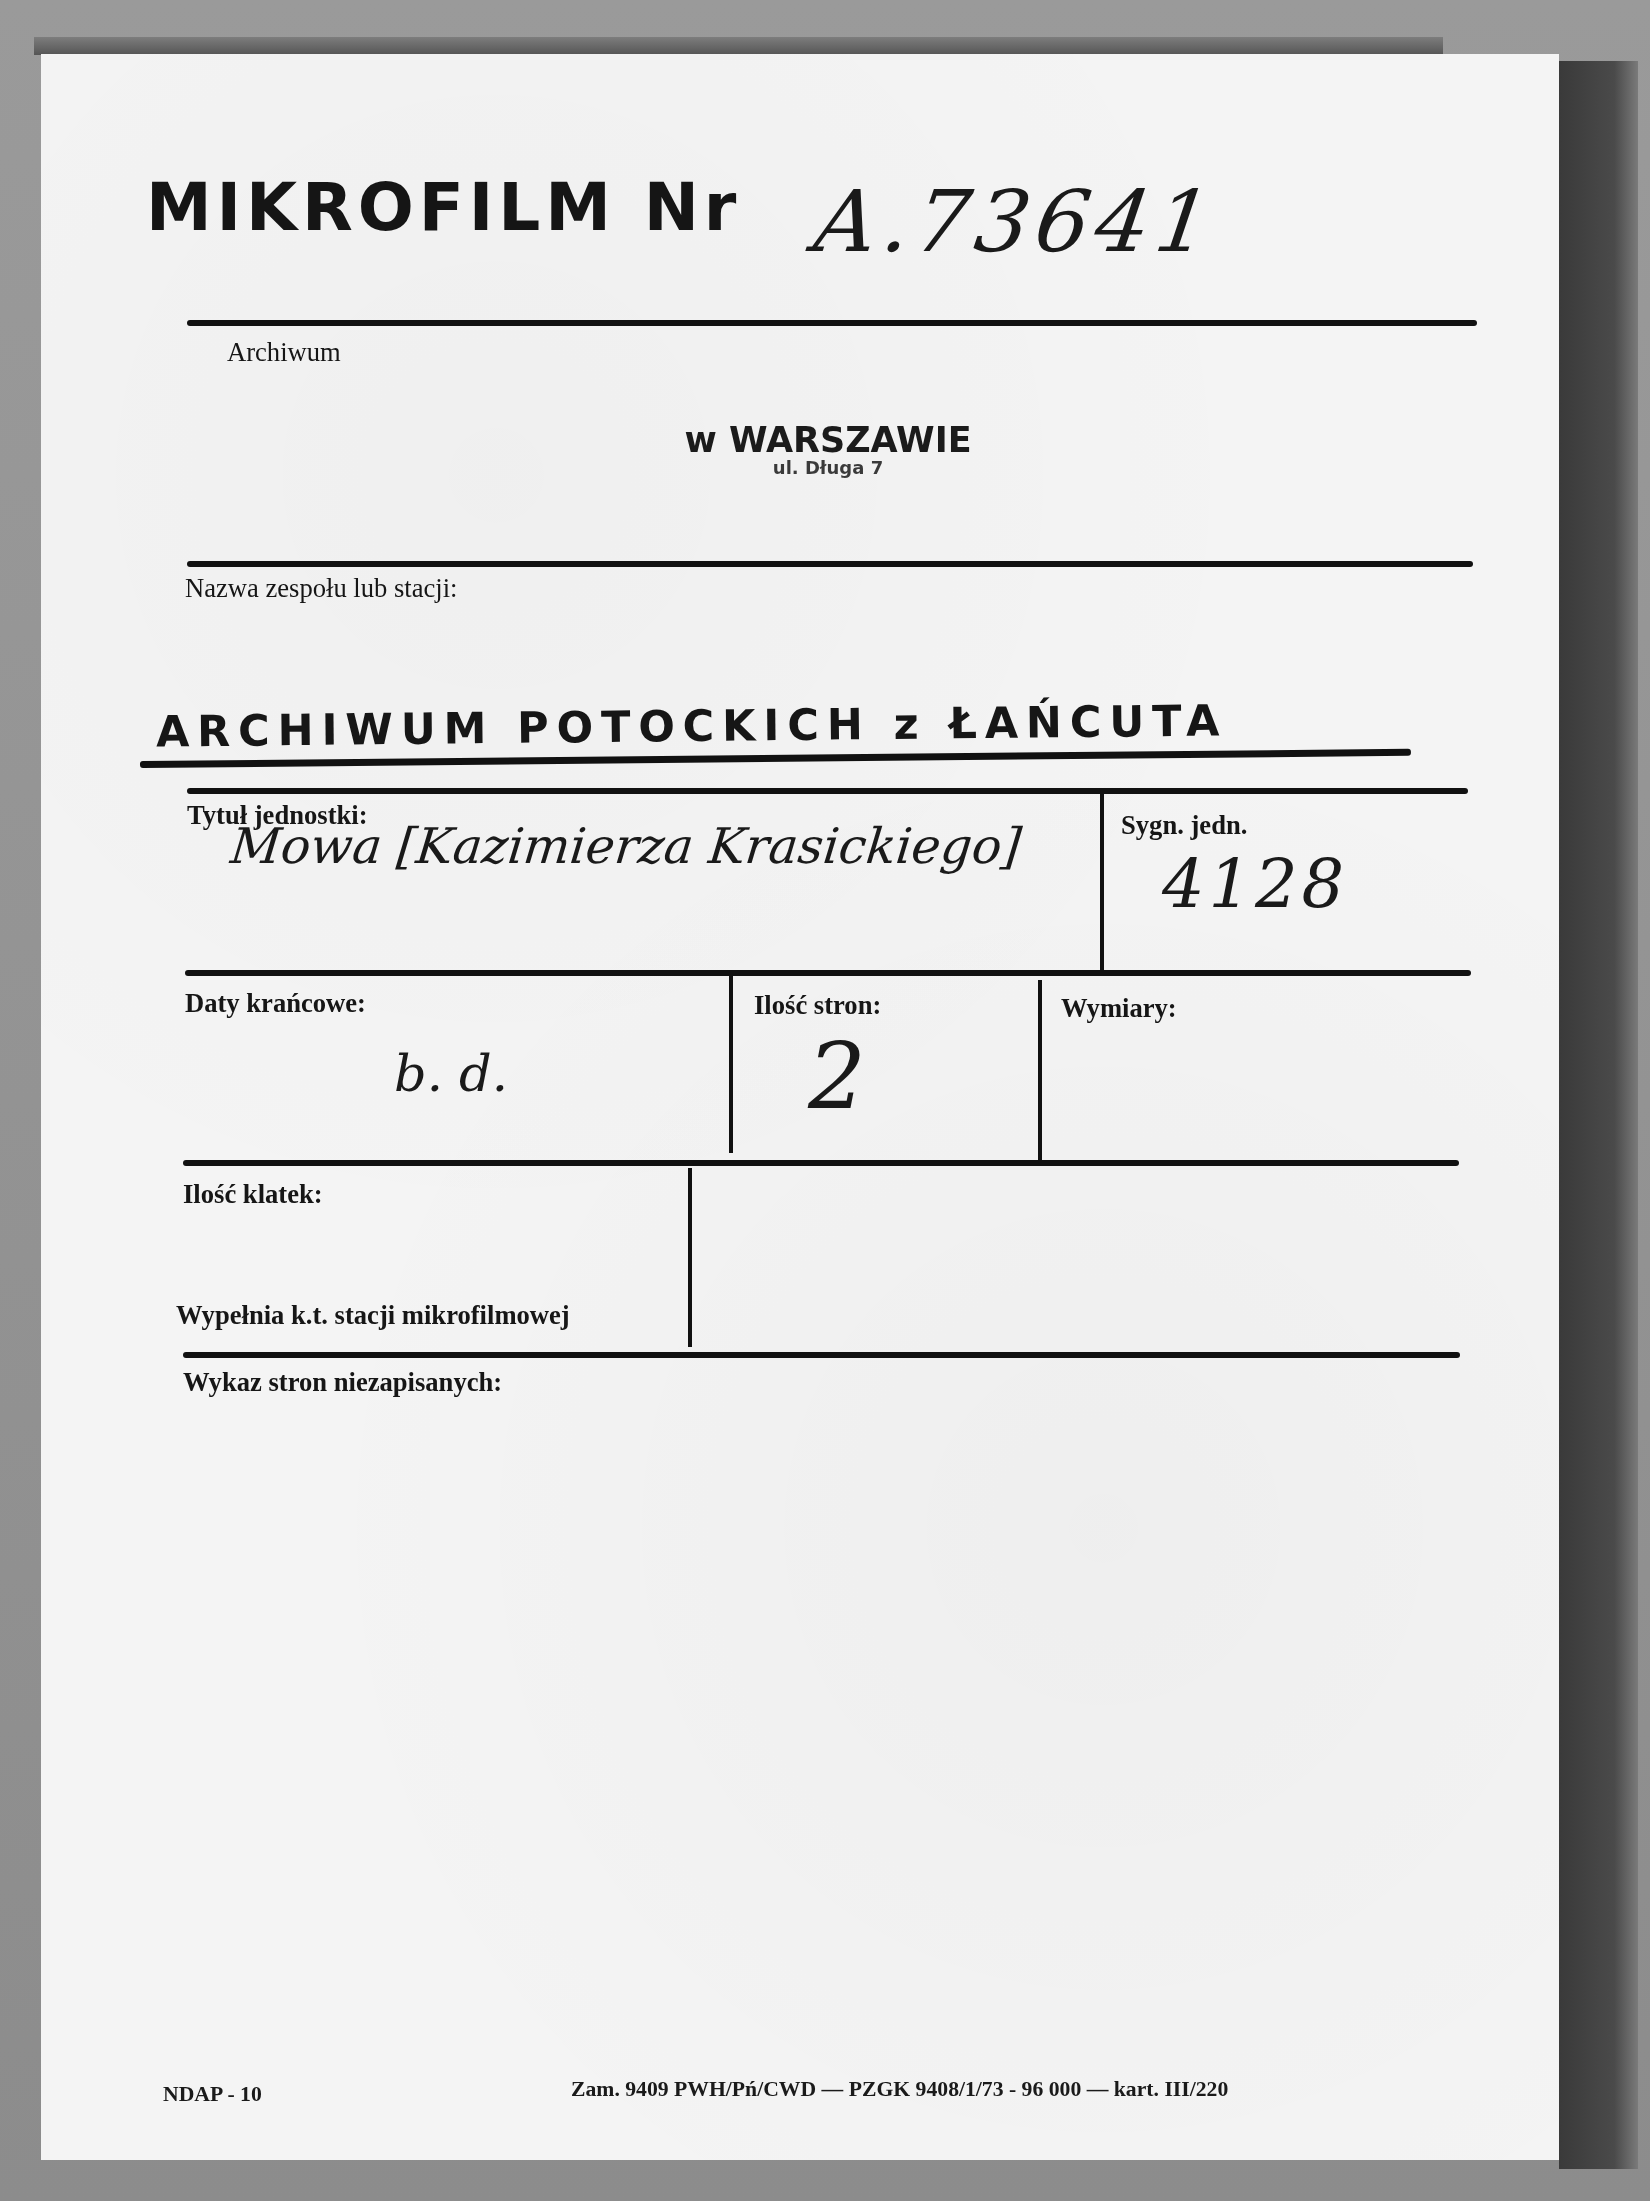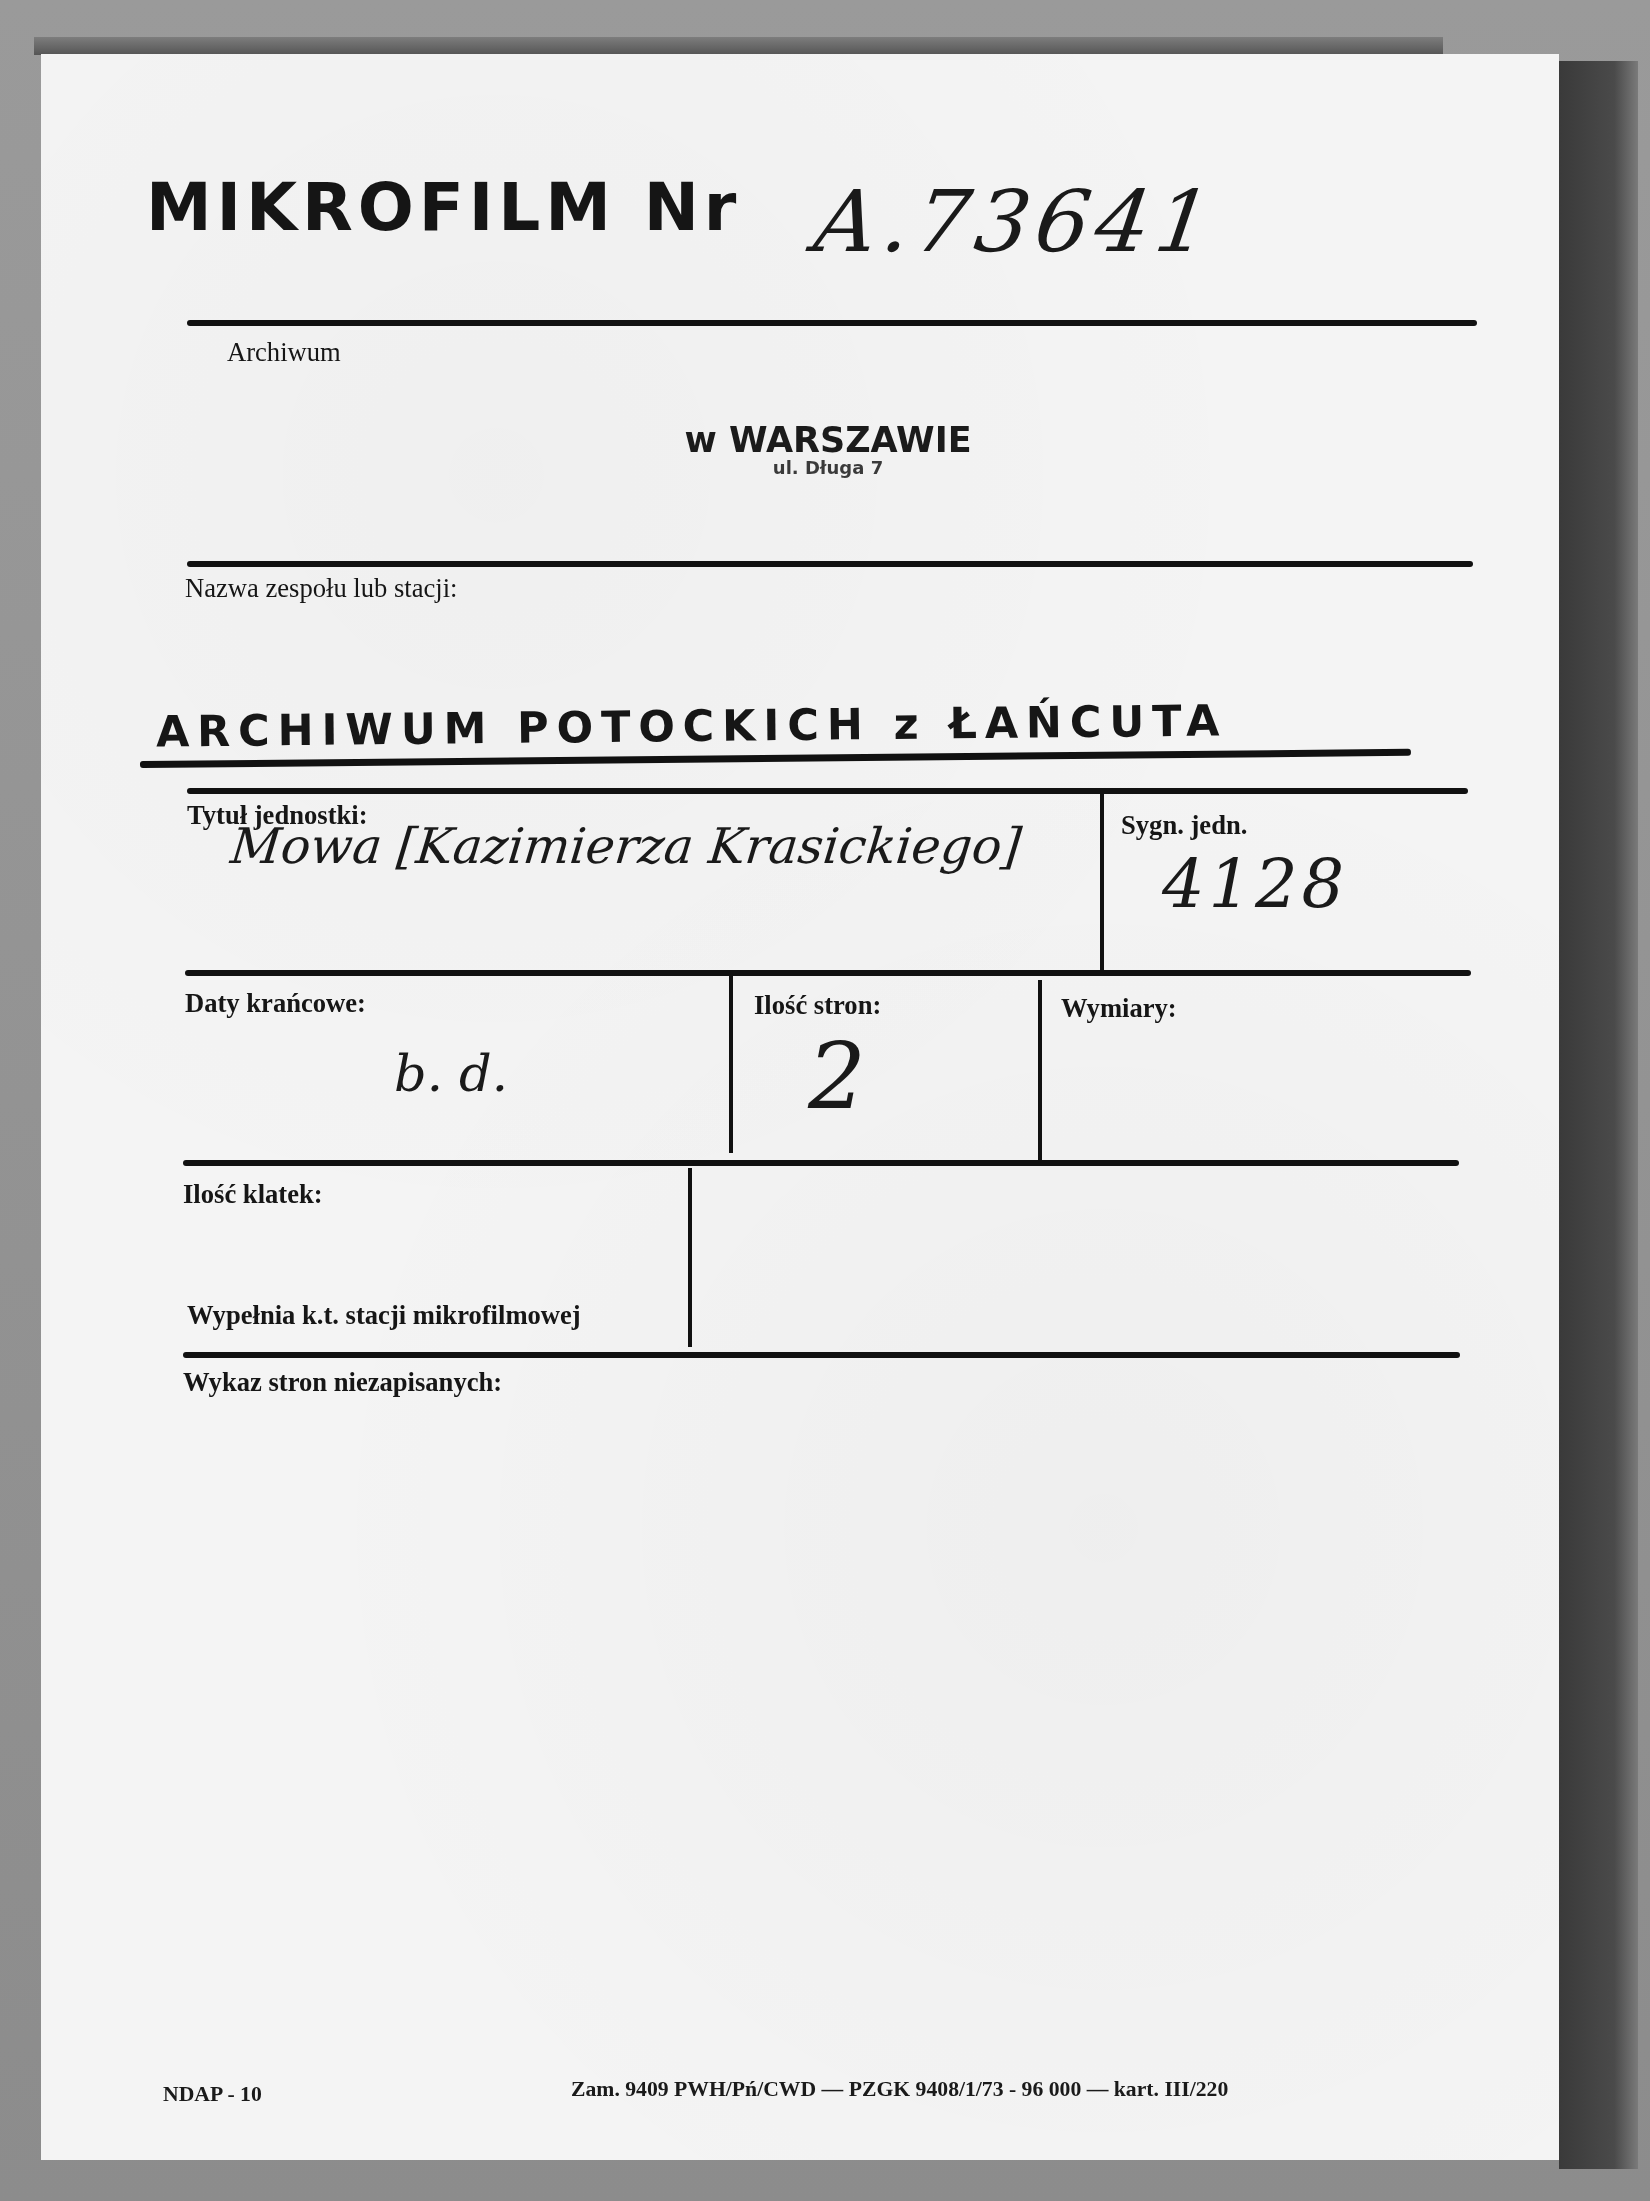--- a/index.html
+++ b/index.html
@@ -98,21 +98,21 @@
 <div class="abs label" style="left:754px; top:990px;">Ilość stron:</div>
 <div class="abs handwritten pages-value">2</div>
 <div class="vrule" style="left:1038px; top:980px; height:182px;"></div>
 <div class="abs label" style="left:1061px; top:993px;">Wymiary:</div>
 <div class="abs handwritten" style="left:1084px; top:1044px; font-size:39px;"></div>
 
 <div class="rule" style="left:183px; top:1160px; width:1276px;"></div>
 
 <div class="abs label" style="left:183px; top:1179px;">Ilość klatek:</div>
 <div class="vrule" style="left:688px; top:1168px; height:179px;"></div>
-<div class="abs label" style="left:187px; top:1300px;">Wypełnia k.t. stacji mikrofilmowej</div>
+<div class="abs label" style="left:176px; top:1300px;">Wypełnia k.t. stacji mikrofilmowej</div>
 
 <div class="rule" style="left:183px; top:1352px; width:1277px;"></div>
 
 <div class="abs label" style="left:183px; top:1367px;">Wykaz stron niezapisanych:</div>
 
 <div class="abs footer" style="left:163px; top:2075px;margin-top:7px;">NDAP - 10</div>
 <div class="abs footer" style="left:571px; top:2077px;">Zam. 9409 PWH/Pń/CWD — PZGK 9408/1/73 - 96 000 — kart. III/220</div>
 
 
 </body></html>

